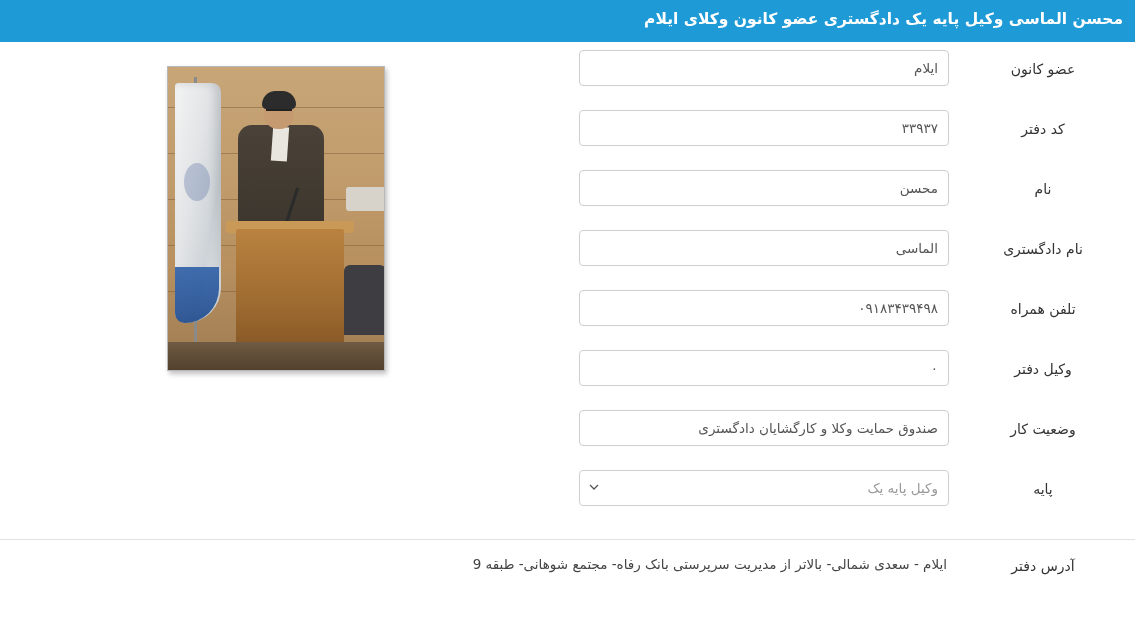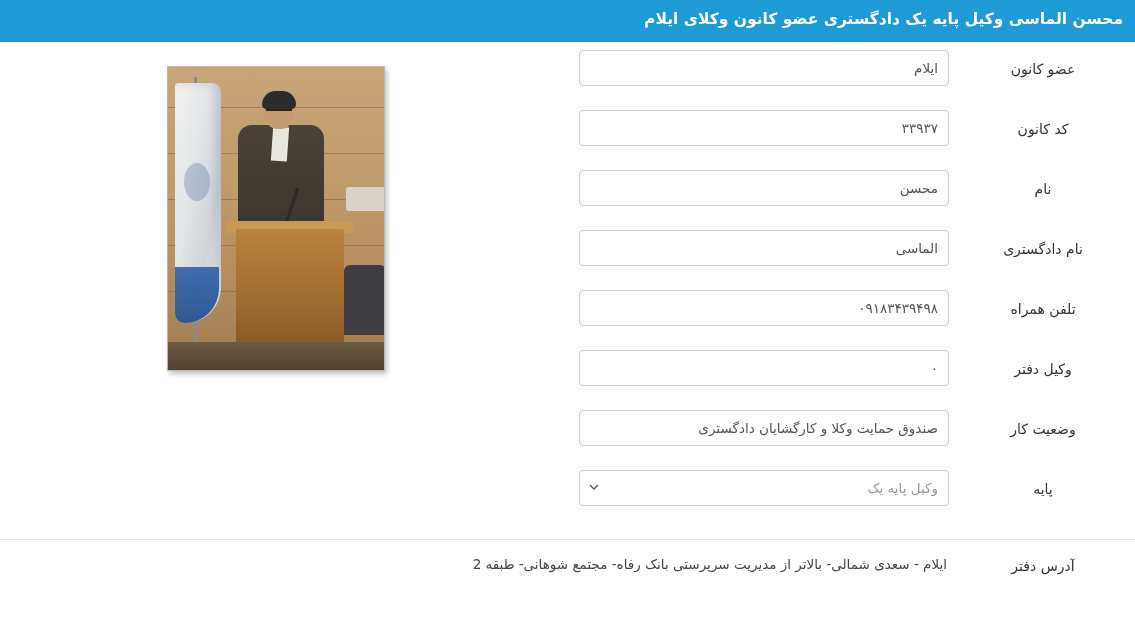--- a/index.html
+++ b/index.html
@@ -353,21 +353,21 @@
   </div>
 
   <div class="form">
 
     <div class="field-row">
       <div class="field-label">عضو کانون</div>
       <input class="field-input" type="text" readonly="" value="ایلام" style="">
     </div>
 
     <div class="field-row">
-      <div class="field-label">کد کانون</div>
+      <div class="field-label">کد دفتر</div>
       <input class="field-input" type="text" readonly="" value="۳۳۹۳۷" style="">
     </div>
 
     <div class="field-row">
       <div class="field-label">نام</div>
       <input class="field-input" type="text" readonly="" value="محسن" style="">
     </div>
 
     <div class="field-row">
       <div class="field-label">نام دادگستری</div>
@@ -400,16 +400,16 @@
         </svg>
       </div>
     </div>
 
   </div>
 
   <div class="divider"></div>
 
   <div class="address-row">
     <div class="address-label">آدرس دفتر</div>
-    <div class="address-text">ایلام - سعدی شمالی- بالاتر از مدیریت سرپرستی بانک رفاه- مجتمع شوهانی- طبقه 2</div>
+    <div class="address-text">ایلام - سعدی شمالی- بالاتر از مدیریت سرپرستی بانک رفاه- مجتمع شوهانی- طبقه 9</div>
   </div>
 
 </div>
 
 </body></html>

